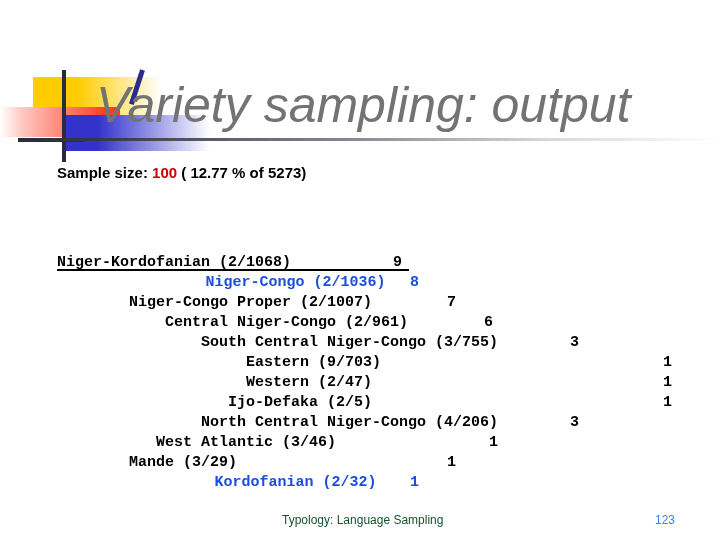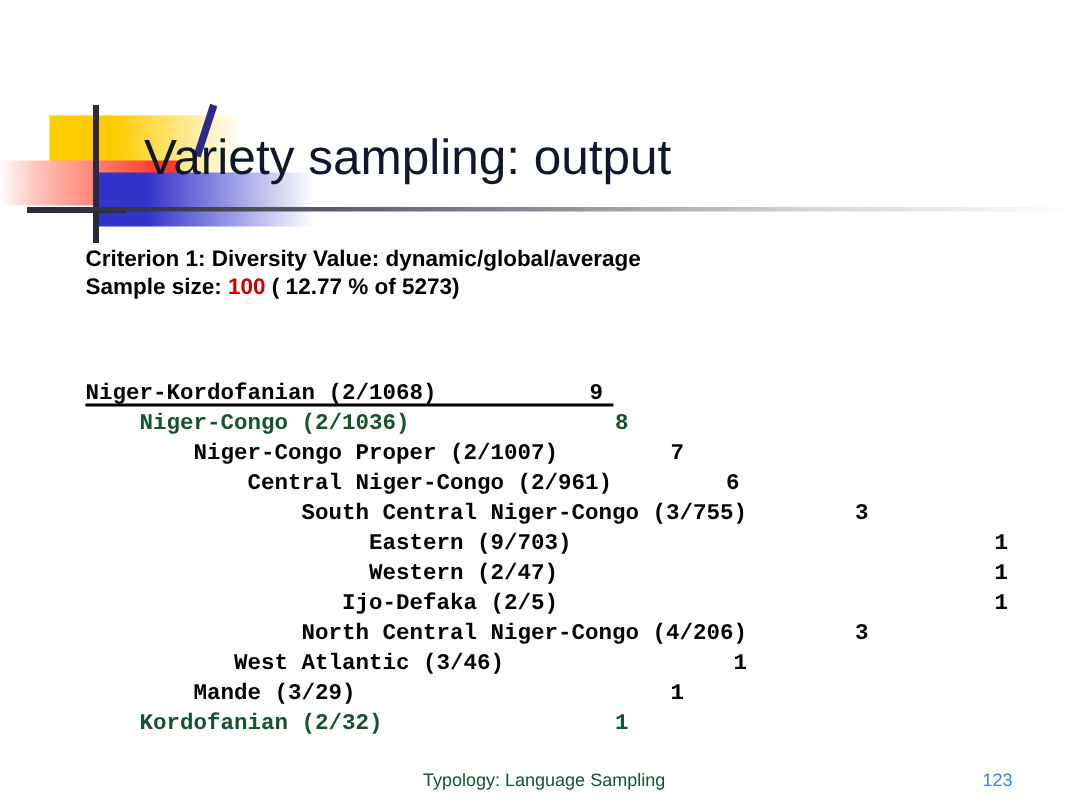--- a/index.html
+++ b/index.html
@@ -72,26 +72,27 @@
     background: #2b2b8c;
     transform: rotate(18deg);
     transform-origin: top center;
   }
 
   
   #slide-title {
     position: absolute;
     left: 96px;
     top: 82px;
-    font-size: 33px;
+    font-size: 50px;
     line-height: 46px;
-    color: #0f172a;
+    color: #737373;
     font-weight: 400;
     letter-spacing: 0px;
     white-space: nowrap;
+    font-style: italic;
   }
 
   
   #title-rule {
     position: absolute;
     left: 18px;
     top: 138px;
     width: 702px;
     height: 3px;
     background: linear-gradient(to right, #2b2b3d 0%, #3b3b4a 14%, #8a8a95 48%, #d8d8dd 76%, #ffffff 100%);
@@ -120,21 +121,21 @@
     line-height: 20px;
     font-weight: bold;
     color: #000000;
     white-space: pre;
   }
   .tree-row {
     position: relative;
     height: 20px;
     white-space: pre;
   }
-  .tree-row.red { color: #14532d; }
+  .tree-row.red { color: #1d4ed8; text-align: center; }
   .tree-row.underlined .tree-underline {
     position: absolute;
     left: 0;
     bottom: 2px;
     height: 2px;
     background: #000000;
   }
   .tree-label { display: inline-block; }
   .tree-count {
     position: absolute;
@@ -167,20 +168,19 @@
   <div class="rule-vert"></div>
   <div class="rule-horz-short"></div>
   <div class="rule-diag"></div>
 </div>
 
 <div id="slide-title">Variety sampling: output</div>
 
 <div id="title-rule"></div>
 
 <div id="info-block">
-  <div>Criterion 1: Diversity Value: dynamic/global/average</div>
   <div><span>Sample size: </span><span class="hl-red">100</span><span> ( 12.77 % of 5273)</span></div>
 </div>
 
 <div id="tree-block"><div class="tree-row underlined"><span class="tree-label" style="padding-left: 0px;">Niger-Kordofanian (2/1068)</span><span class="tree-count" style="left: 336px;">9</span><span class="tree-underline" style="width: 352px;"></span></div><div class="tree-row red"><span class="tree-label" style="padding-left: 36px;">Niger-Congo (2/1036)</span><span class="tree-count" style="left: 353px;">8</span></div><div class="tree-row"><span class="tree-label" style="padding-left: 72px;">Niger-Congo Proper (2/1007)</span><span class="tree-count" style="left: 390px;">7</span></div><div class="tree-row"><span class="tree-label" style="padding-left: 108px;">Central Niger-Congo (2/961)</span><span class="tree-count" style="left: 427px;">6</span></div><div class="tree-row"><span class="tree-label" style="padding-left: 144px;">South Central Niger-Congo (3/755)</span><span class="tree-count" style="left: 513px;">3</span></div><div class="tree-row"><span class="tree-label" style="padding-left: 189px;">Eastern (9/703)</span><span class="tree-count" style="left: 606px;">1</span></div><div class="tree-row"><span class="tree-label" style="padding-left: 189px;">Western (2/47)</span><span class="tree-count" style="left: 606px;">1</span></div><div class="tree-row"><span class="tree-label" style="padding-left: 171px;">Ijo-Defaka (2/5)</span><span class="tree-count" style="left: 606px;">1</span></div><div class="tree-row"><span class="tree-label" style="padding-left: 144px;">North Central Niger-Congo (4/206)</span><span class="tree-count" style="left: 513px;">3</span></div><div class="tree-row"><span class="tree-label" style="padding-left: 99px;">West Atlantic (3/46)</span><span class="tree-count" style="left: 432px;">1</span></div><div class="tree-row"><span class="tree-label" style="padding-left: 72px;">Mande (3/29)</span><span class="tree-count" style="left: 390px;">1</span></div><div class="tree-row red"><span class="tree-label" style="padding-left: 36px;">Kordofanian (2/32)</span><span class="tree-count" style="left: 353px;">1</span></div></div>
 
 <div id="footer-title">Typology: Language Sampling</div>
 <div id="footer-page">123</div>
 
 </body></html>

